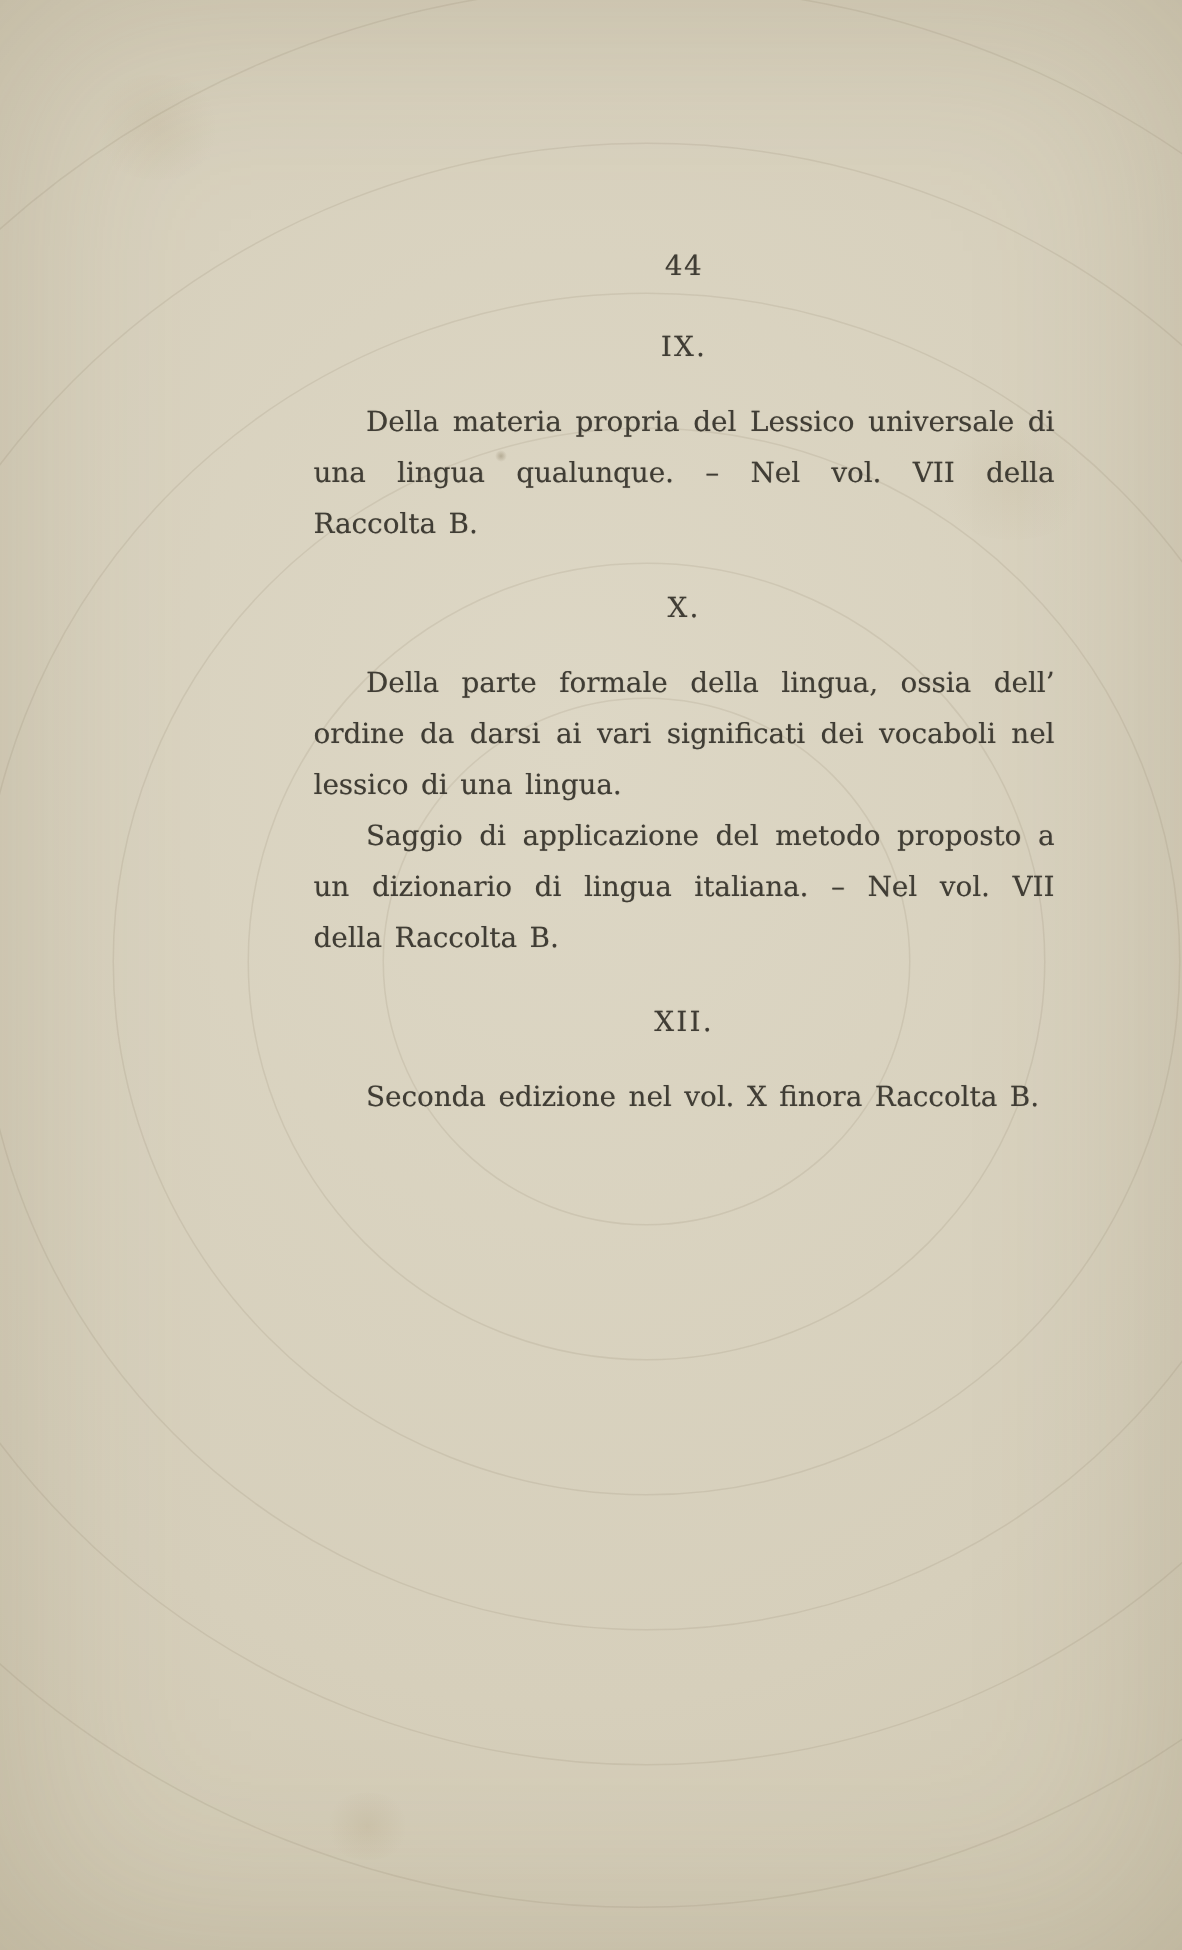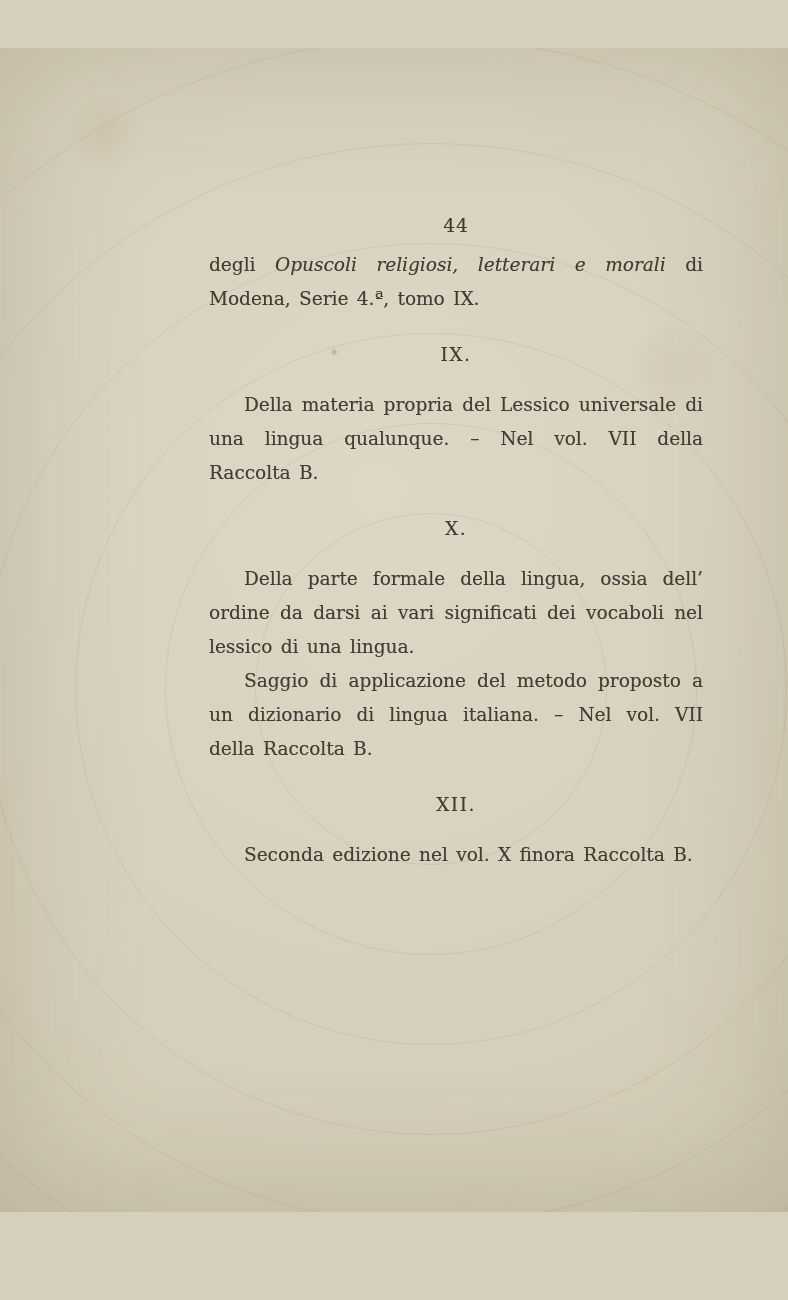--- a/index.html
+++ b/index.html
@@ -14,26 +14,25 @@
   }
   body {
     width: 788px;
     height: 1300px;
     overflow: hidden;
     background: var(--paper);
   }
   .page {
     position: relative;
     width: 788px;
-    height: 1164px;
+    height: 1300px;
     background:
       radial-gradient(ellipse 120% 90% at 48% 38%, var(--paper-light) 0%, var(--paper) 55%, var(--paper-dark) 100%);
     box-shadow: inset 0 0 140px rgba(118, 104, 74, 0.22);
     overflow: hidden;
-    margin-top: 48px;
   }
   
   .arc {
     position: absolute;
     border: 1.5px solid rgba(112, 100, 76, 0.12);
     border-radius: 50%;
     pointer-events: none;
   }
   .stain {
     position: absolute;
@@ -98,21 +97,20 @@
   <div class="arc" style="left:-215px; top:-10px; width:1280px; height:1280px;"></div>
 
   <div class="stain s1"></div>
   <div class="stain s2"></div>
   <div class="stain s3"></div>
   <div class="stain s4"></div>
 
   <div class="column" id="text-column">
     <div class="pagenum">44</div>
 
-  <p class="para"><span class="">degli </span><span class="italic">Opuscoli religiosi, letterari e morali</span><span class=""> di Modena, Serie 4.ª, tomo IX.</span></p>
       <div class="heading">IX.</div>
       <p class="para indent"><span class="">Della materia propria del Lessico universale di una lingua qualunque. – Nel vol. VII della Raccolta B.</span></p>
       <div class="heading">X.</div>
       <p class="para indent"><span class="">Della parte formale della lingua, ossia dell’ ordine da darsi ai vari significati dei vocaboli nel lessico di una lingua.</span></p>
       <p class="para indent"><span class="">Saggio di applicazione del metodo proposto a un dizionario di lingua italiana. – Nel vol. VII della Raccolta B.</span></p>
       <div class="heading">XII.</div>
       <p class="para indent"><span class="">Seconda edizione nel vol. X finora Raccolta B.</span></p>
     </div>
 
 </div>

